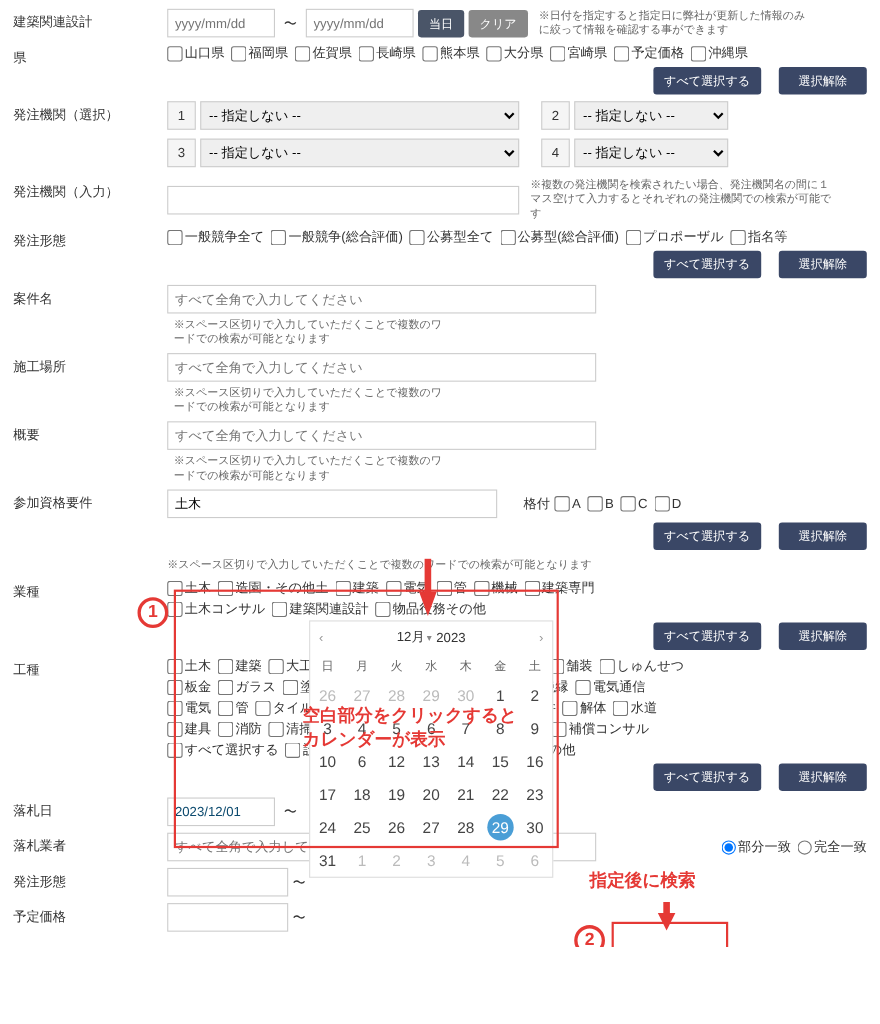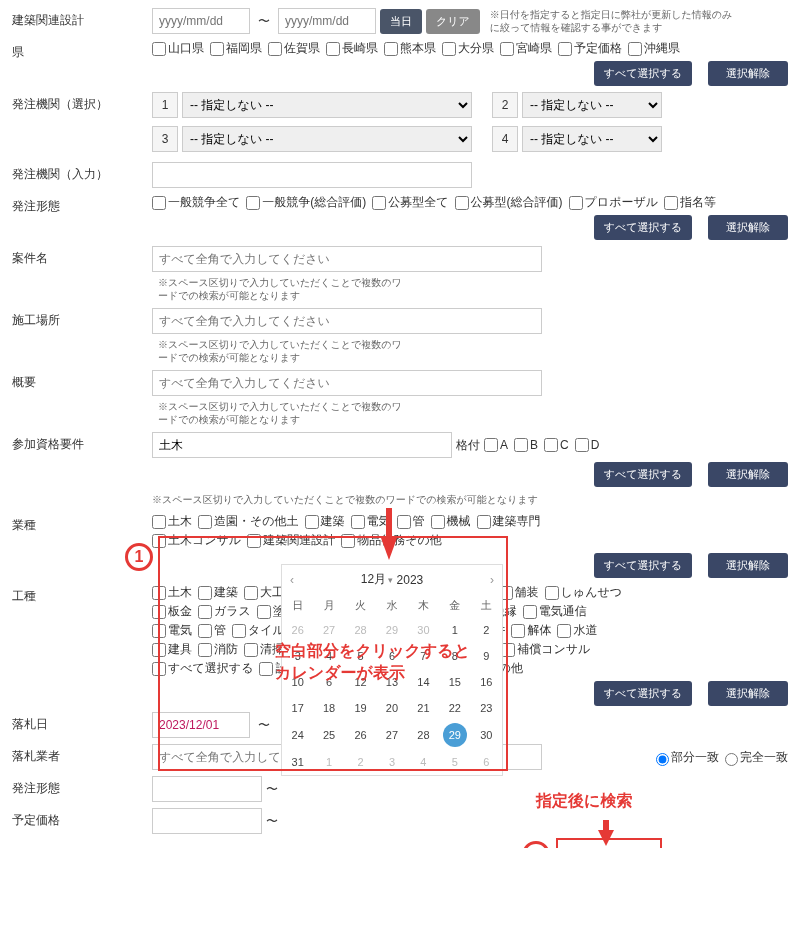--- a/index.html
+++ b/index.html
@@ -23,39 +23,39 @@
 .cb input { width: 14px; height: 14px; }
 .select-row { display: flex; align-items: center; gap: 4px; margin-bottom: 4px; }
 .num-box { display: inline-flex; align-items: center; justify-content: center; width: 26px; height: 26px; border: 1px solid #ccc; background: #f5f5f5; }
 select { border: 1px solid #ccc; padding: 3px; height: 26px; font-size: 12px; }
 .sel-w { width: 290px; }
 .sel-w2 { width: 140px; }
 .input-placeholder { color: #999; }
 .right-btns { display: flex; gap: 16px; margin-left: auto; }
 .note-below { font-size: 10px; color: #666; margin-top: 2px; width: 100%; }
 .radio-group { display: inline-flex; align-items: center; gap: 6px; }
-.radio-group label { display: inline-flex; align-items: flex-end; gap: 2px; font-size: 12px; }
+.radio-group label { display: inline-flex; align-items: center; gap: 2px; font-size: 12px; }
 
 
 .circle-num { display: inline-flex; align-items: center; justify-content: center; width: 28px; height: 28px; border: 3px solid #e53935; border-radius: 50%; color: #e53935; font-weight: bold; font-size: 16px; position: absolute; }
 .red-box { border: 2px solid #e53935; position: absolute; pointer-events: none; }
 .arrow-down { position: absolute; width: 0; height: 0; border-left: 8px solid transparent; border-right: 8px solid transparent; border-top: 22px solid #e53935; }
 .arrow-down::before { content: ''; position: absolute; top: -52px; left: -3px; width: 6px; height: 34px; background: #e53935; }
 .ann-text { position: absolute; color: #e53935; font-weight: bold; font-size: 16px; line-height: 1.4; }
 
 
 .calendar { position: absolute; background: #fff; border: 1px solid #ddd; width: 222px; font-size: 12px; }
 .cal-head { display: flex; align-items: center; justify-content: space-between; padding: 6px 8px; }
 .cal-nav { color: #999; cursor: pointer; }
 .cal-title { display: flex; gap: 4px; align-items: center; }
 .cal-title span { display: inline-flex; align-items: center; gap: 2px; }
 .chev { font-size: 9px; color: #888; }
 .cal-grid { display: grid; grid-template-columns: repeat(7, 1fr); text-align: center; }
 .cal-dow { padding: 4px 0; font-size: 11px; color: #666; }
-.cal-day { padding: 7px 0; font-size: 11px; color: #444; cursor: pointer; text-align: right; }
+.cal-day { padding: 7px 0; font-size: 14px; color: #444; cursor: pointer; text-align: right; }
 .cal-day.muted { color: #bbb; }
 .cal-day.sel { background: #4a9ed6; color: #fff; border-radius: 50%; width: 24px; height: 24px; display: inline-flex; align-items: center; justify-content: center; margin: 2px auto; padding: 0; }
 .cal-day-wrap { display: flex; align-items: center; justify-content: center; }
 
 .rel { position: relative; }
 </style>
 </head>
 <body>
 
 <div class="container rel">
@@ -145,20 +145,21 @@
             <select class="sel-w2"><option>-- 指定しない --</option></select>
           </div>
       </div>
     </div>
   </div>
 
   <div class="row">
     <div class="label">発注機関（入力）</div>
     <div class="content">
       <input type="text" style="width: 320px;">
+      <div class="note note-right" style="max-width:280px">※複数の発注機関を検索されたい場合、発注機関名の間に１マス空けて入力するとそれぞれの発注機関での検索が可能です</div>
     </div>
   </div>
 
   <div class="row">
     <div class="label">発注形態</div>
     <div class="content">
       <div class="checkbox-group" id="ordertype-cb">
           <label class="cb">
             <input type="checkbox" style="">
             <span>一般競争全て</span>
@@ -210,21 +211,21 @@
     <div class="content">
         <input type="text" style="width: 390px;" placeholder="すべて全角で入力してください">
         <div class="note note-right">※スペース区切りで入力していただくことで複数のワードでの検索が可能となります</div>
       </div>
   </div>
 
   <div class="row">
     <div class="label">参加資格要件</div>
     <div class="content" style="flex-wrap:wrap">
       <input type="text" style="width: 300px;" value="土木">
-      <span style="margin-left:0">格付</span>
+      <span style="margin-left:20px">格付</span>
       <span id="grade-cb" class="checkbox-group">
           <label class="cb">
             <input type="checkbox" style="">
             <span>A</span>
           </label>
           <label class="cb">
             <input type="checkbox" style="">
             <span>B</span>
           </label>
           <label class="cb">
@@ -456,21 +457,21 @@
       <div class="right-btns" style="align-self:flex-start">
         <button class="btn btn-navy">すべて選択する</button>
         <button class="btn btn-navy">選択解除</button>
       </div>
     </div>
   </div>
 
   <div class="row rel">
     <div class="label">落札日</div>
     <div class="content">
-      <input type="text" class="date-input" style="color: #be185d;" value="2023/12/01">
+      <input type="text" class="date-input" style="color: #0c4a6e;" value="2023/12/01">
       <span class="tilde">〜</span>
     </div>
   </div>
 
   <div class="row">
     <div class="label">落札業者</div>
     <div class="content" style="flex-wrap:wrap">
       <input type="text" style="width: 390px;" placeholder="すべて全角で入力してください">
       <div class="radio-group" style="margin-left:auto">
         <label>

